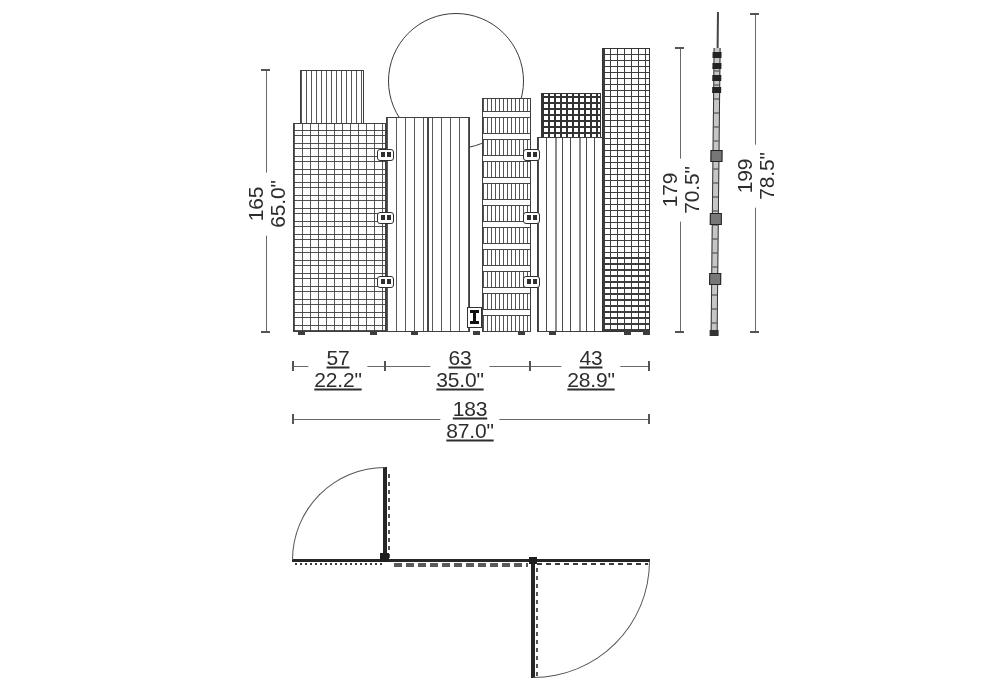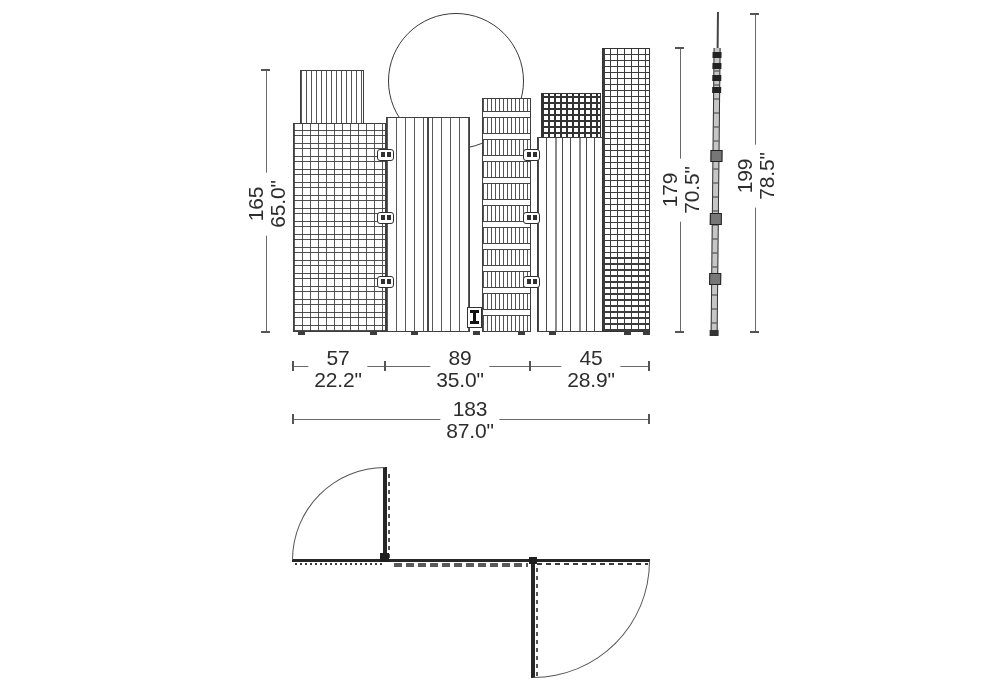--- a/index.html
+++ b/index.html
@@ -54,21 +54,21 @@
   .dimline-v{position:absolute;width:1px;background:#6a6a6a;}
   .dimline-h{position:absolute;height:1px;background:#6a6a6a;}
   .tick-h{position:absolute;width:9px;height:2px;background:#555;}
   .tick-v{position:absolute;width:2px;height:10px;background:#555;}
   .vlab{
     position:absolute;background:#fff;text-align:center;line-height:21.5px;padding:1px 8px;white-space:nowrap;
     transform:translate(-50%,-50%) rotate(-90deg);font-size:21px;letter-spacing:-0.2px;
   }
   .hlab{
     position:absolute;background:#fff;text-align:center;line-height:21.5px;padding:1px 6px;white-space:nowrap;
-    transform:translate(-50%,-50%);font-size:21px;letter-spacing:-0.2px;
+    transform:translate(-50%,-50%);font-size:21px;letter-spacing:-0.2px;text-decoration:underline;
   }
 
   
   .side{position:absolute;left:710px;top:10px;width:14px;height:330px;transform:rotate(0.6deg);transform-origin:50% 0;}
   .side-topline{position:absolute;left:7px;top:2px;width:2px;height:36px;background:#454545;}
   .side-bar{
     position:absolute;left:4px;top:38px;width:7px;height:288px;background:#c6c6c6;
     border-left:1.3px solid #333;border-right:1.3px solid #333;box-sizing:border-box;
     background-image:repeating-linear-gradient(0deg,transparent 0 12px,rgba(70,70,70,.55) 12px 14px);
   }
@@ -168,25 +168,25 @@
   <div class="tick-v" style="left:292px;top:361px;"></div>
   <div class="tick-v" style="left:384px;top:361px;"></div>
   <div class="tick-v" style="left:529px;top:361px;"></div>
   <div class="tick-v" style="left:648px;top:361px;"></div>
 
   <div class="hlab" style="left:338px;top:368px;">
     <div>57</div>
     <div>22.2"</div>
   </div>
   <div class="hlab" style="left:460px;top:368px;">
-    <div>89</div>
+    <div>63</div>
     <div>35.0"</div>
   </div>
   <div class="hlab" style="left:591px;top:368px;">
-    <div>45</div>
+    <div>43</div>
     <div>28.9"</div>
   </div>
 
   <div class="dimline-h" style="left:293px;top:418.5px;width:357px;"></div>
   <div class="tick-v" style="left:292px;top:414px;"></div>
   <div class="tick-v" style="left:648px;top:414px;"></div>
   <div class="hlab" style="left:470px;top:419px;">
     <div>183</div>
     <div>87.0"</div>
   </div>

